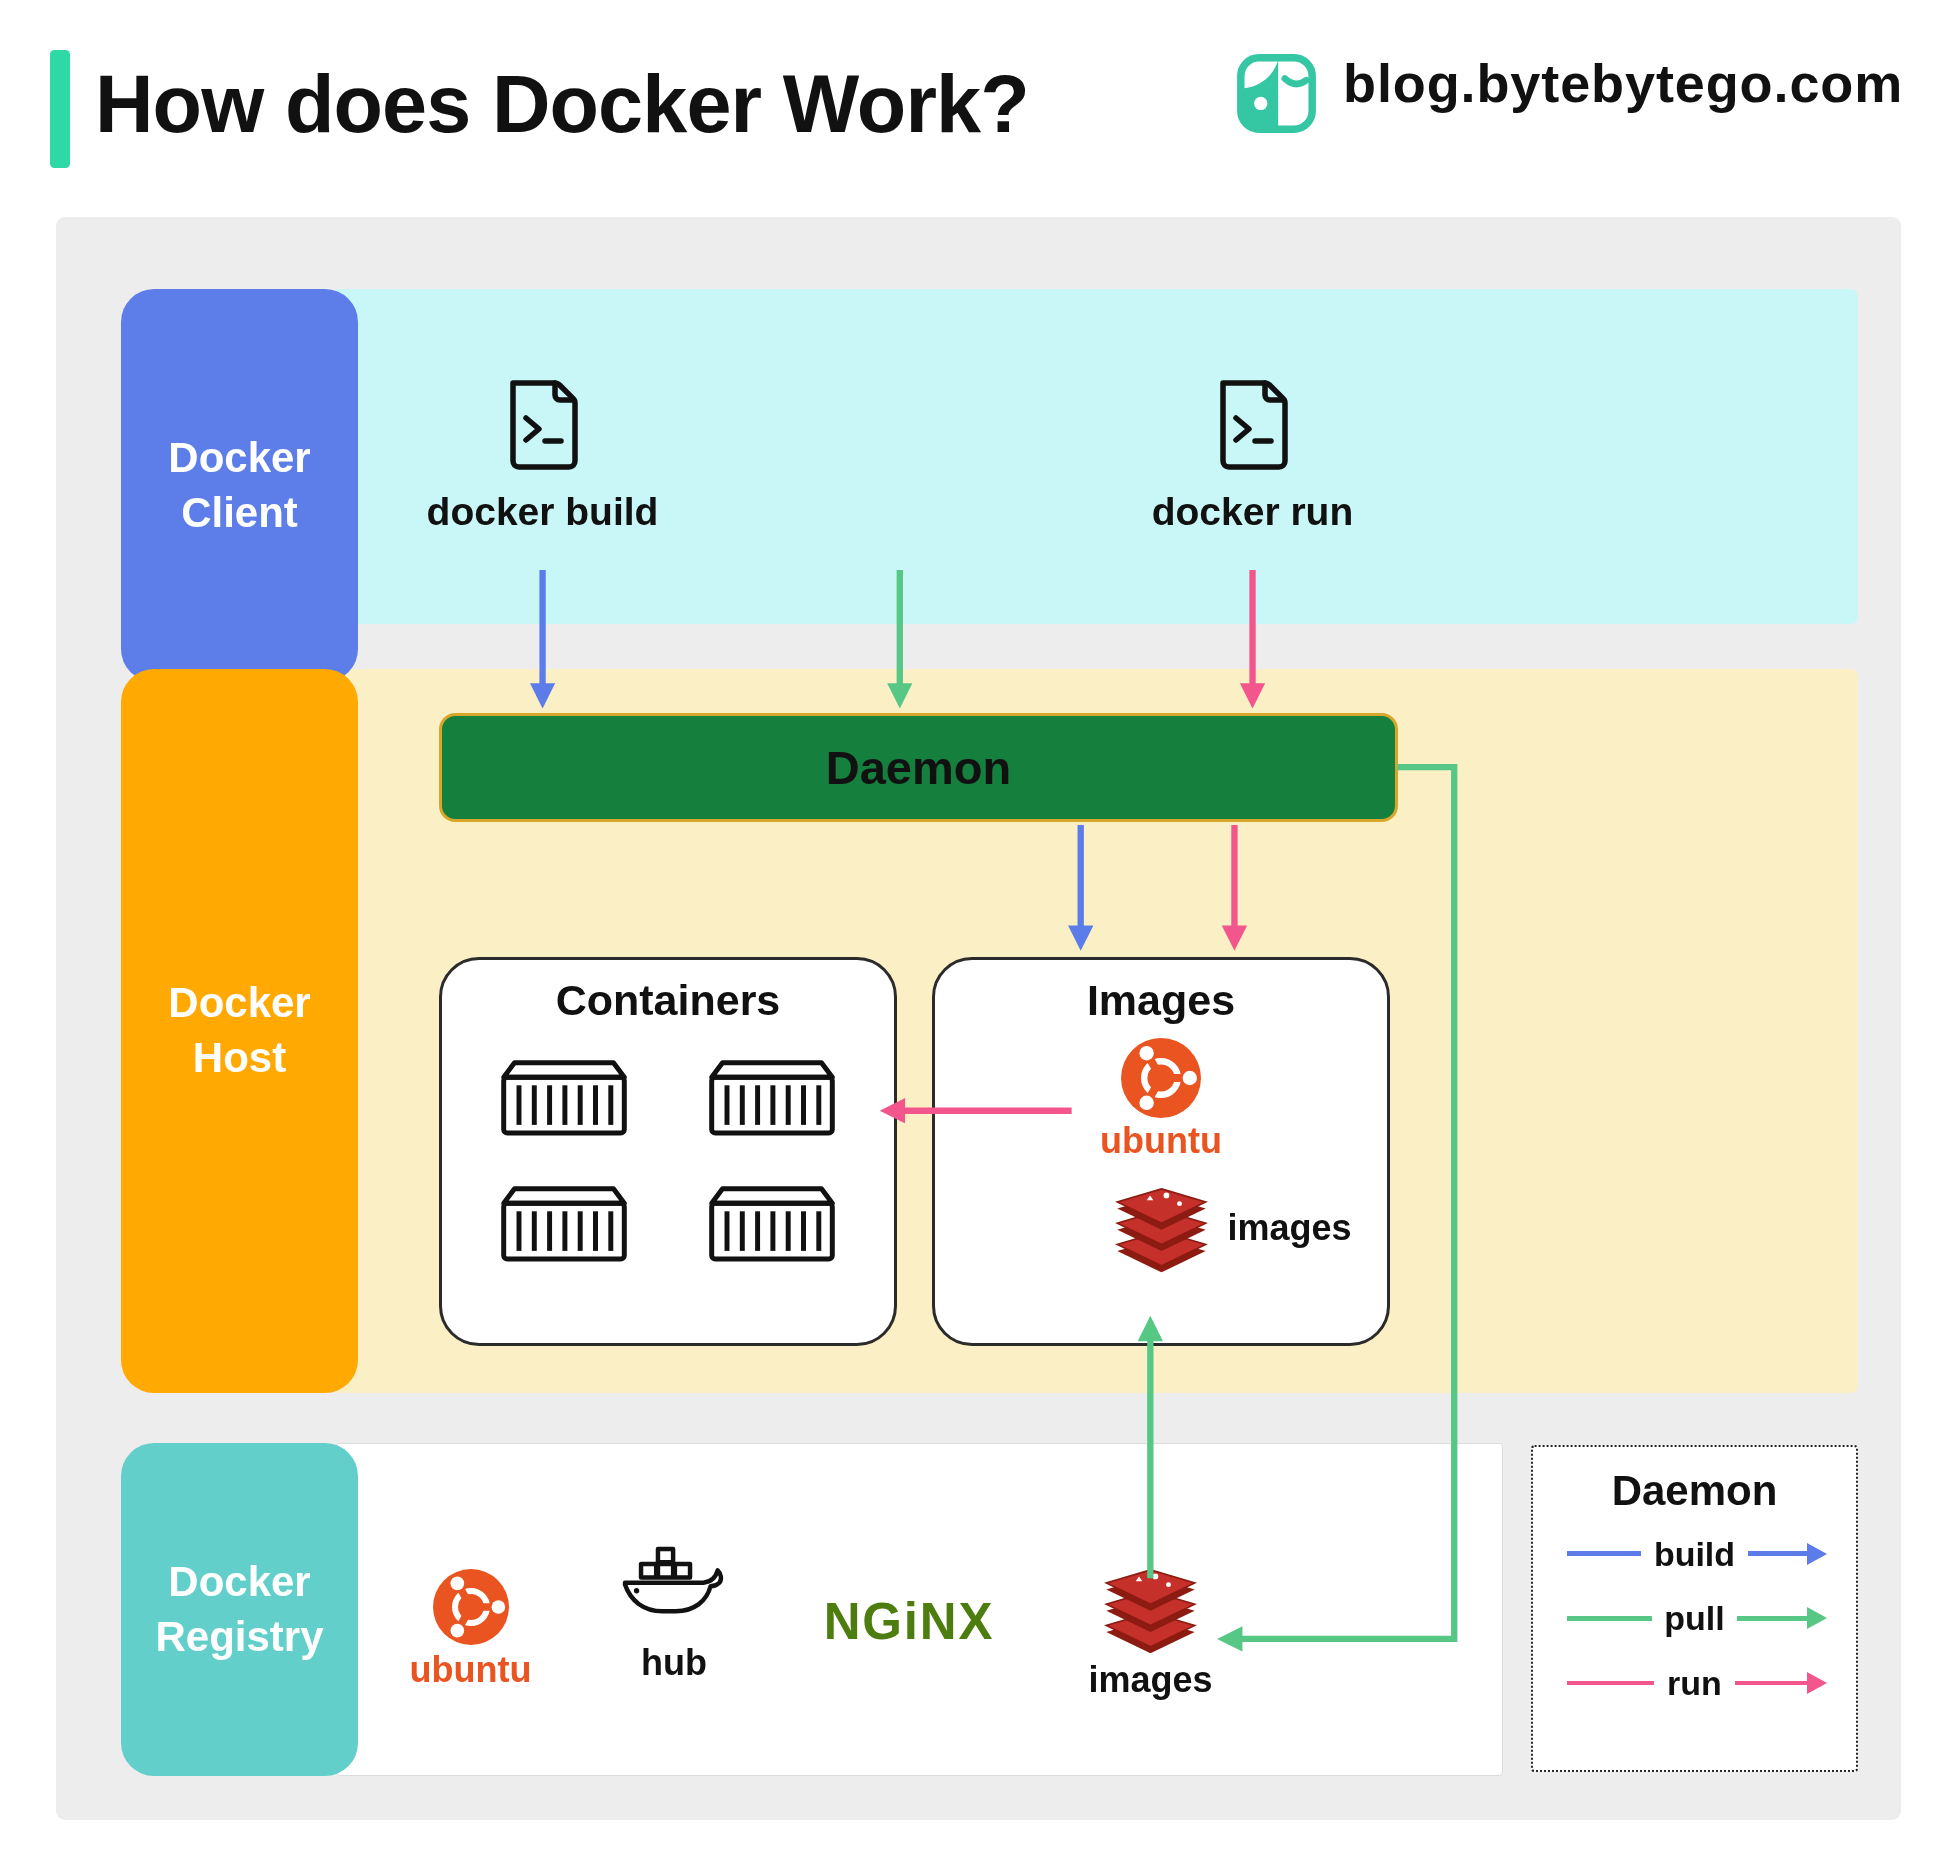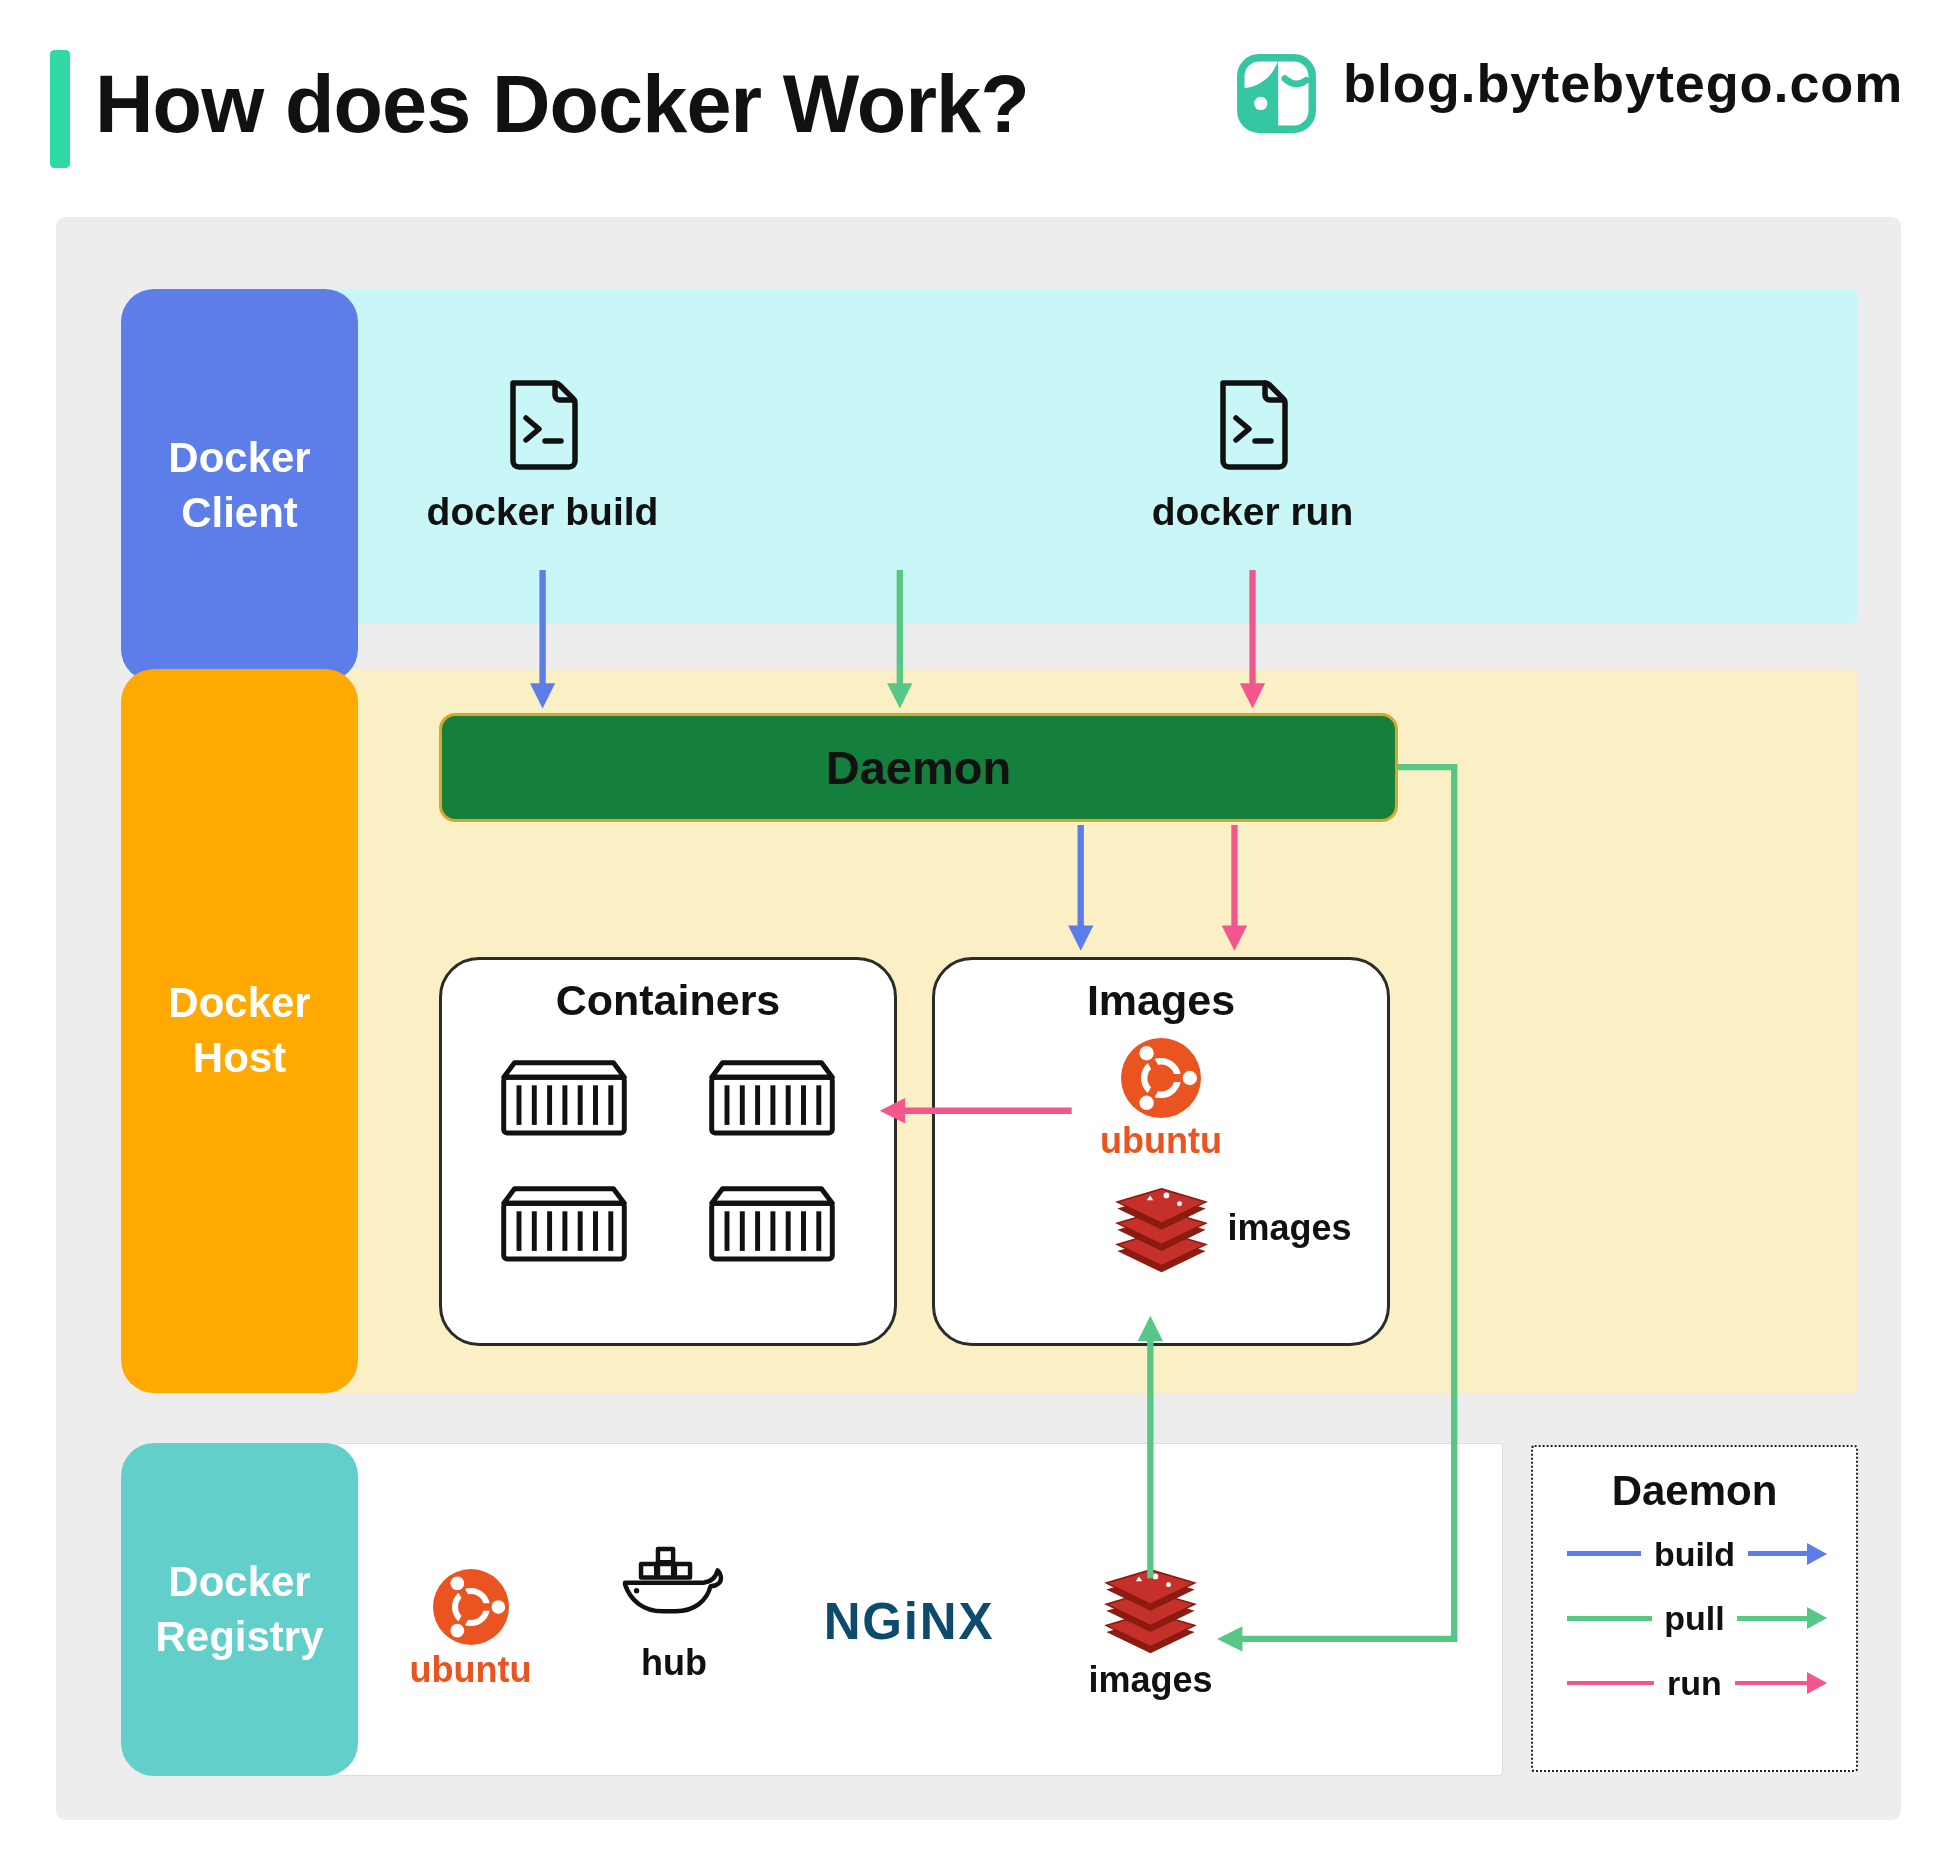--- a/index.html
+++ b/index.html
@@ -101,21 +101,21 @@
     font-size: 36px; font-weight: 600; white-space: nowrap;
   }
 
   
   .reg-item { position: absolute; display: flex; flex-direction: column; align-items: center; z-index: 4; }
   .reg-ubuntu { left: 351px; top: 1352px; width: 127px; }
   .reg-ubuntu svg { width: 76px; height: 76px; }
   .reg-hub { left: 550px; top: 1323px; width: 136px; }
   .reg-hub svg { width: 118px; height: 98px; }
   .reg-nginx { left: 758px; top: 1375px; width: 190px; }
-  .nginx-text { font-size: 51px; font-weight: 800; color: #0c4a6e; letter-spacing: 1.8px; white-space: nowrap; }
+  .nginx-text { font-size: 51px; font-weight: 800; color: #4d7c0f; letter-spacing: 1.8px; white-space: nowrap; }
   .reg-redis { left: 1042px; top: 1348px; width: 105px; }
   .reg-redis svg { width: 105px; height: 90px; }
   .reg-label { margin-top: 3.6px; font-size: 36px; font-weight: 600; }
   .reg-label.orange { color: #E95420; font-weight: 700; }
 
   
   .legend {
     position: absolute; left: 1475px; top: 1228px;
     width: 327px; height: 327px;
     background: #fff; border: 2.7px dotted #222; border-radius: 3.6px;

